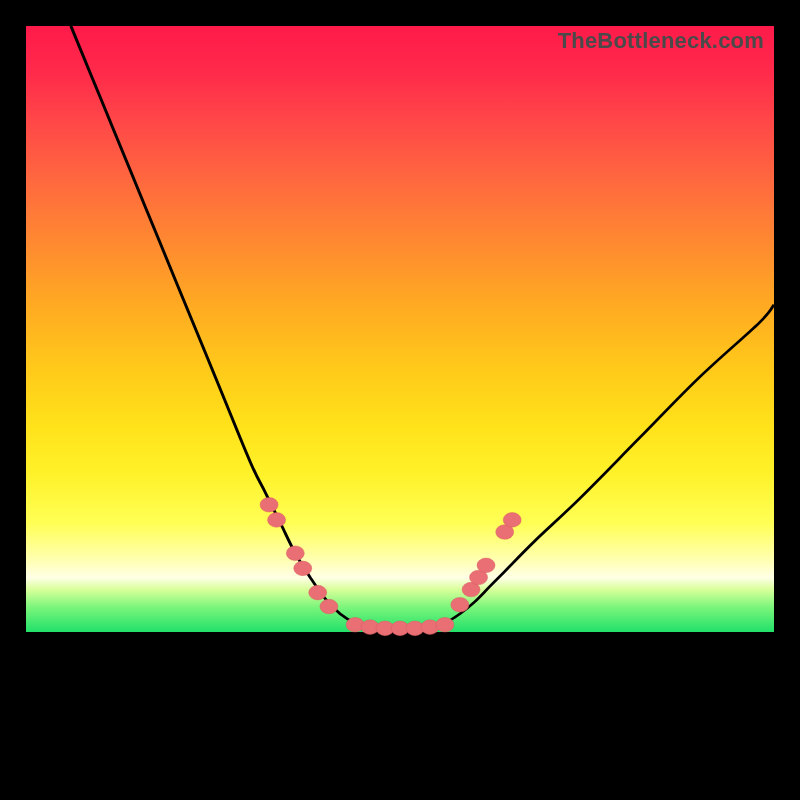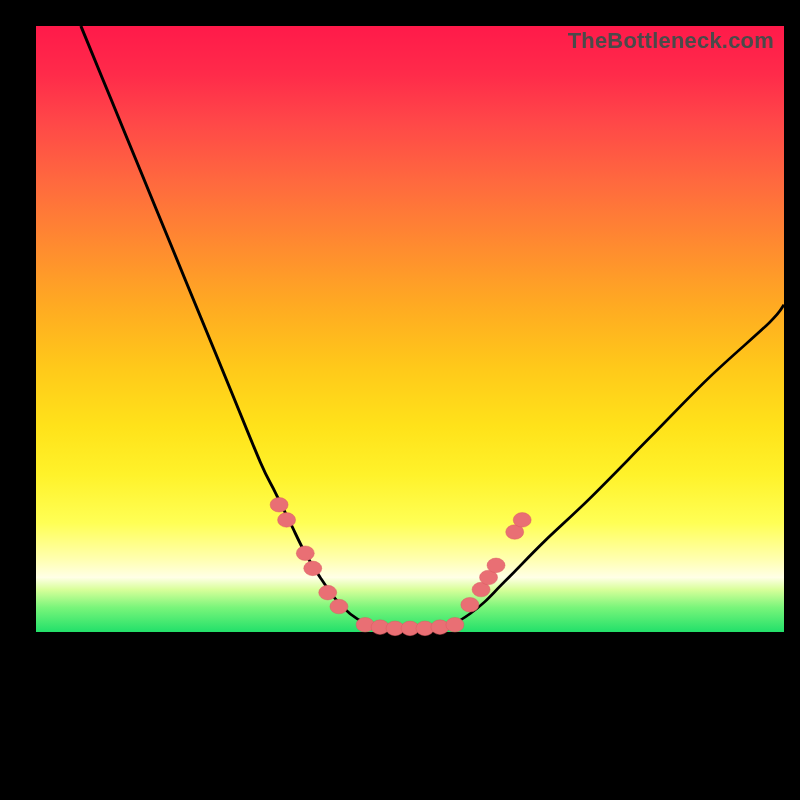--- a/index.html
+++ b/index.html
@@ -5,21 +5,21 @@
   * { margin: 0; padding: 0; box-sizing: border-box; }
   html, body { width: 800px; height: 800px; overflow: hidden; background: #000; }
   .frame {
     position: relative;
     width: 800px;
     height: 800px;
     background: #000;
   }
   .plot {
     position: absolute;
-    left: 36px;
+    left: 26px;
     top: 26px;
     width: 748px;
     height: 606px;
     background: linear-gradient(to bottom,
       #ff1a4a 0%,
       #ff2b4a 8%,
       #ff4848 16%,
       #ff6a3e 26%,
       #ff8a30 36%,
       #ffaa22 46%,

